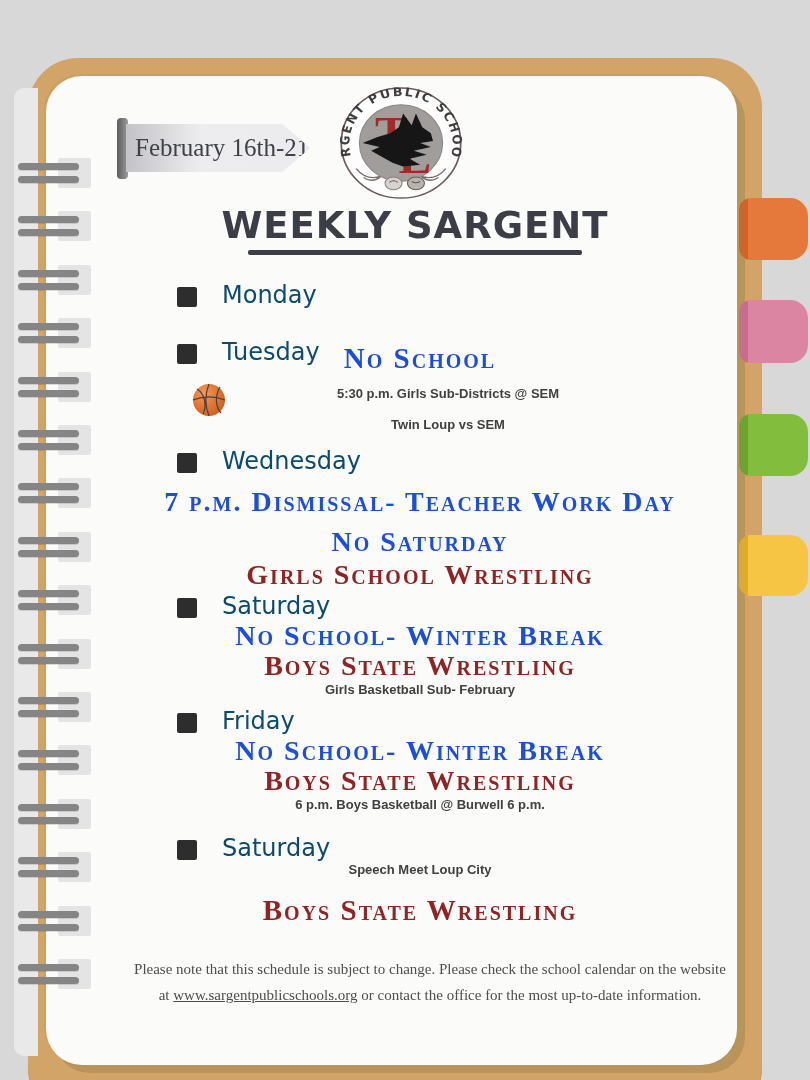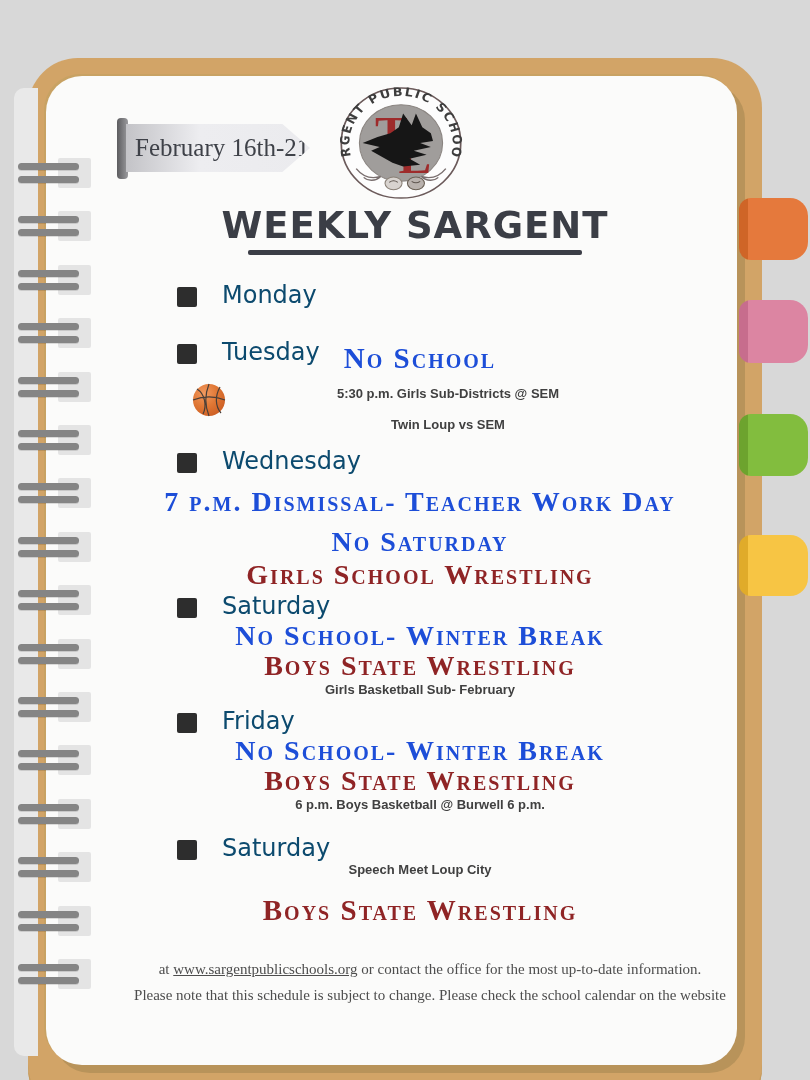--- a/index.html
+++ b/index.html
@@ -252,15 +252,15 @@
 <div class="line ev-serif ev-blue fs28 ctr-wide" style="top:735px">No School- Winter Break</div>
 <div class="line ev-serif ev-red fs28 ctr-wide" style="top:765px">Boys State Wrestling</div>
 <div class="line ev-bold ctr-wide" style="top:797px">6 p.m. Boys Basketball @ Burwell 6 p.m.</div>
 
 <div class="bullet" style="top:840px"></div>
 <div class="day-label" style="top:834px">Saturday</div>
 <div class="line ev-bold ctr-wide" style="top:862px">Speech Meet Loup City</div>
 <div class="line ev-serif ev-red fs29 ctr-wide" style="top:894px">Boys State Wrestling</div>
 
 <div class="footer">
+  <div>Please note that this schedule is subject to change. Please check the school calendar on the website</div>
   <div><span>at </span><span class="link">www.sargentpublicschools.org</span><span> or contact the office for the most up-to-date information.</span></div>
-  <div>Please note that this schedule is subject to change. Please check the school calendar on the website</div>
 </div>
 
 </body></html>

